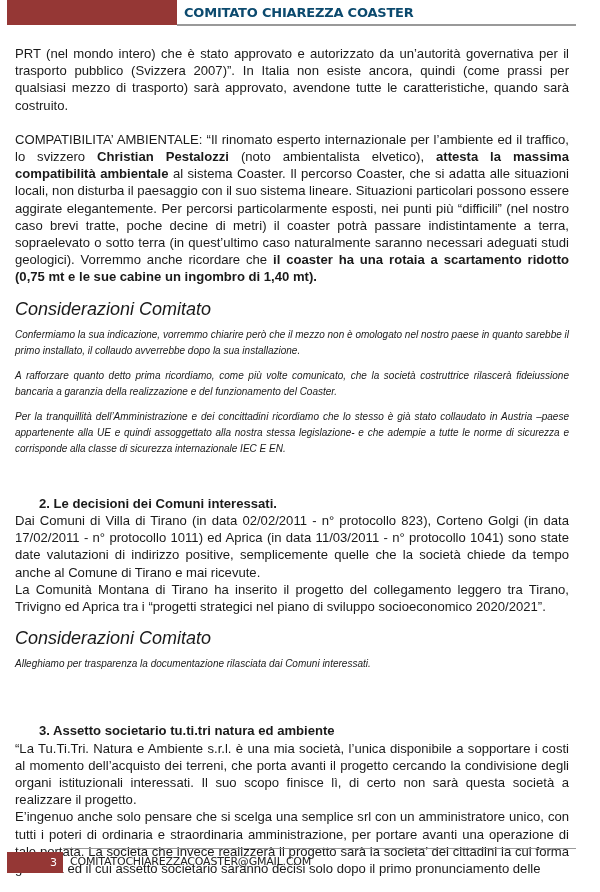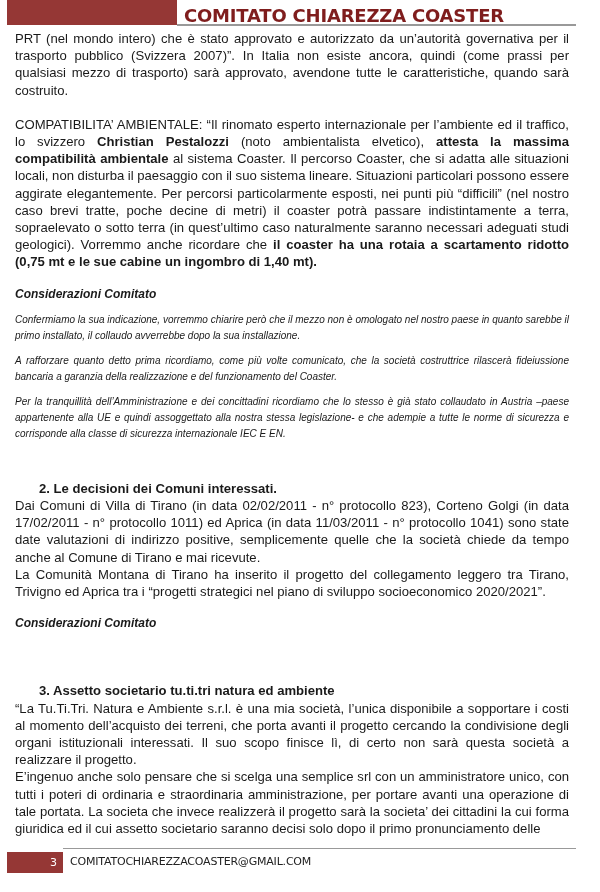--- a/index.html
+++ b/index.html
@@ -1,25 +1,25 @@
 <!DOCTYPE html>
 <html><head>
 <meta charset="utf-8">
 <style>
   html, body { margin: 0; padding: 0; background: #ffffff; }
   body { width: 600px; height: 892px; position: relative; overflow: hidden;
          font-family: "Liberation Sans", sans-serif; color: #1a1a1a; }
   .hdr-box { position: absolute; left: 7px; top: 0; width: 170px; height: 25px; background: #953735; }
-  .hdr-title { position: absolute; left: 184px; top: 5px; font-size: 18px; font-weight: bold;
-               font-family: "DejaVu Sans", sans-serif; letter-spacing: -0.2px; color: #7f1d1d; }
+  .hdr-title { position: absolute; left: 184px; top: 5px; font-size: 13px; font-weight: bold;
+               font-family: "DejaVu Sans", sans-serif; letter-spacing: -0.2px; color: #0c4a6e; }
   .hdr-line { position: absolute; left: 177px; top: 24px; width: 399px; height: 2px; background: #999; }
-  .content { position: absolute; left: 15px; top: 30px; width: 554px; font-size: 13.1px; line-height: 17.2px; }
+  .content { position: absolute; left: 15px; top: 45px; width: 554px; font-size: 13.1px; line-height: 17.2px; }
   .content p { margin: 0; text-align: justify; }
   .it { font-style: italic; font-size: 10px; line-height: 16px; }
-  .h-consid { font-weight: bold; font-style: italic; font-size: 12px; }
+  .h-consid { font-weight: normal; font-style: italic; font-size: 18px; }
   .sec-h { font-weight: bold; padding-left: 24px; }
   .ftr-line { position: absolute; left: 63px; top: 848px; width: 513px; height: 1px; background: #999; }
   .ftr-box { position: absolute; left: 7px; top: 852px; width: 56px; height: 21px; background: #953735;
              color: #fff; font-size: 11px; text-align: right; box-sizing: border-box; padding-right: 6px;
              line-height: 21px; font-family: "DejaVu Sans", sans-serif; }
   .ftr-email { position: absolute; left: 70px; top: 855px; font-size: 11px;
                font-family: "DejaVu Sans", sans-serif; color: #222; letter-spacing: -0.2px; }
 </style>
 </head>
 <body>
@@ -36,20 +36,21 @@
   <p class="h-consid" style="margin-top:15px">Considerazioni Comitato</p>
   <p class="it" style="margin-top:9px">Confermiamo la sua indicazione, vorremmo chiarire però che il mezzo non è omologato nel nostro paese in quanto sarebbe il primo installato, il collaudo avverrebbe dopo la sua installazione.</p>
   <p class="it" style="margin-top:9px">A rafforzare quanto detto prima ricordiamo, come più volte comunicato, che la società costruttrice rilascerà fideiussione bancaria a garanzia della realizzazione e del funzionamento del Coaster.</p>
   <p class="it" style="margin-top:9px">Per la tranquillità dell’Amministrazione e dei concittadini ricordiamo che lo stesso è già stato collaudato in Austria –paese appartenente alla UE e quindi  assoggettato alla nostra stessa legislazione- e che adempie a tutte le norme di sicurezza e corrisponde alla classe di sicurezza internazionale IEC E EN.</p>
 
   <p class="sec-h" style="margin-top:38px">2.   Le decisioni dei Comuni interessati.</p>
   <p>Dai Comuni di Villa di Tirano (in data 02/02/2011 - n° protocollo  823), Corteno Golgi (in data 17/02/2011 - n° protocollo 1011) ed Aprica (in data 11/03/2011 - n° protocollo  1041) sono state date valutazioni di indirizzo positive, semplicemente quelle che la società chiede da tempo anche al Comune di Tirano e mai ricevute.</p>
   <p>La Comunità Montana di Tirano ha inserito il progetto del collegamento leggero tra Tirano, Trivigno ed Aprica tra i “progetti strategici nel piano di sviluppo socioeconomico 2020/2021”.</p>
 
   <p class="h-consid" style="margin-top:15px">Considerazioni Comitato</p>
+  <p class="it" style="margin-top:9px">Alleghiamo per trasparenza la documentazione rilasciata dai Comuni interessati.</p>
 
   <p class="sec-h" style="margin-top:50px">3.   Assetto societario tu.ti.tri natura ed ambiente</p>
   <p>“La Tu.Ti.Tri. Natura e Ambiente s.r.l. è una mia società, l’unica disponibile a sopportare i costi al momento dell’acquisto dei terreni, che porta avanti il progetto cercando la condivisione degli organi istituzionali interessati. Il suo scopo finisce lì, di certo non sarà  questa società a realizzare il progetto.</p>
   <p>E’ingenuo anche solo pensare che si scelga una semplice srl con un amministratore unico, con tutti i poteri di ordinaria e straordinaria amministrazione, per portare avanti una operazione di tale portata. La societa che invece realizzerà  il progetto sarà  la societa’ dei cittadini la cui forma giuridica ed il cui assetto societario saranno decisi solo dopo il primo pronunciamento delle</p>
 </div>
 
 <div class="ftr-line"></div>
 <div class="ftr-box">3</div>
 <div class="ftr-email">COMITATOCHIAREZZACOASTER@GMAIL.COM</div>
 

